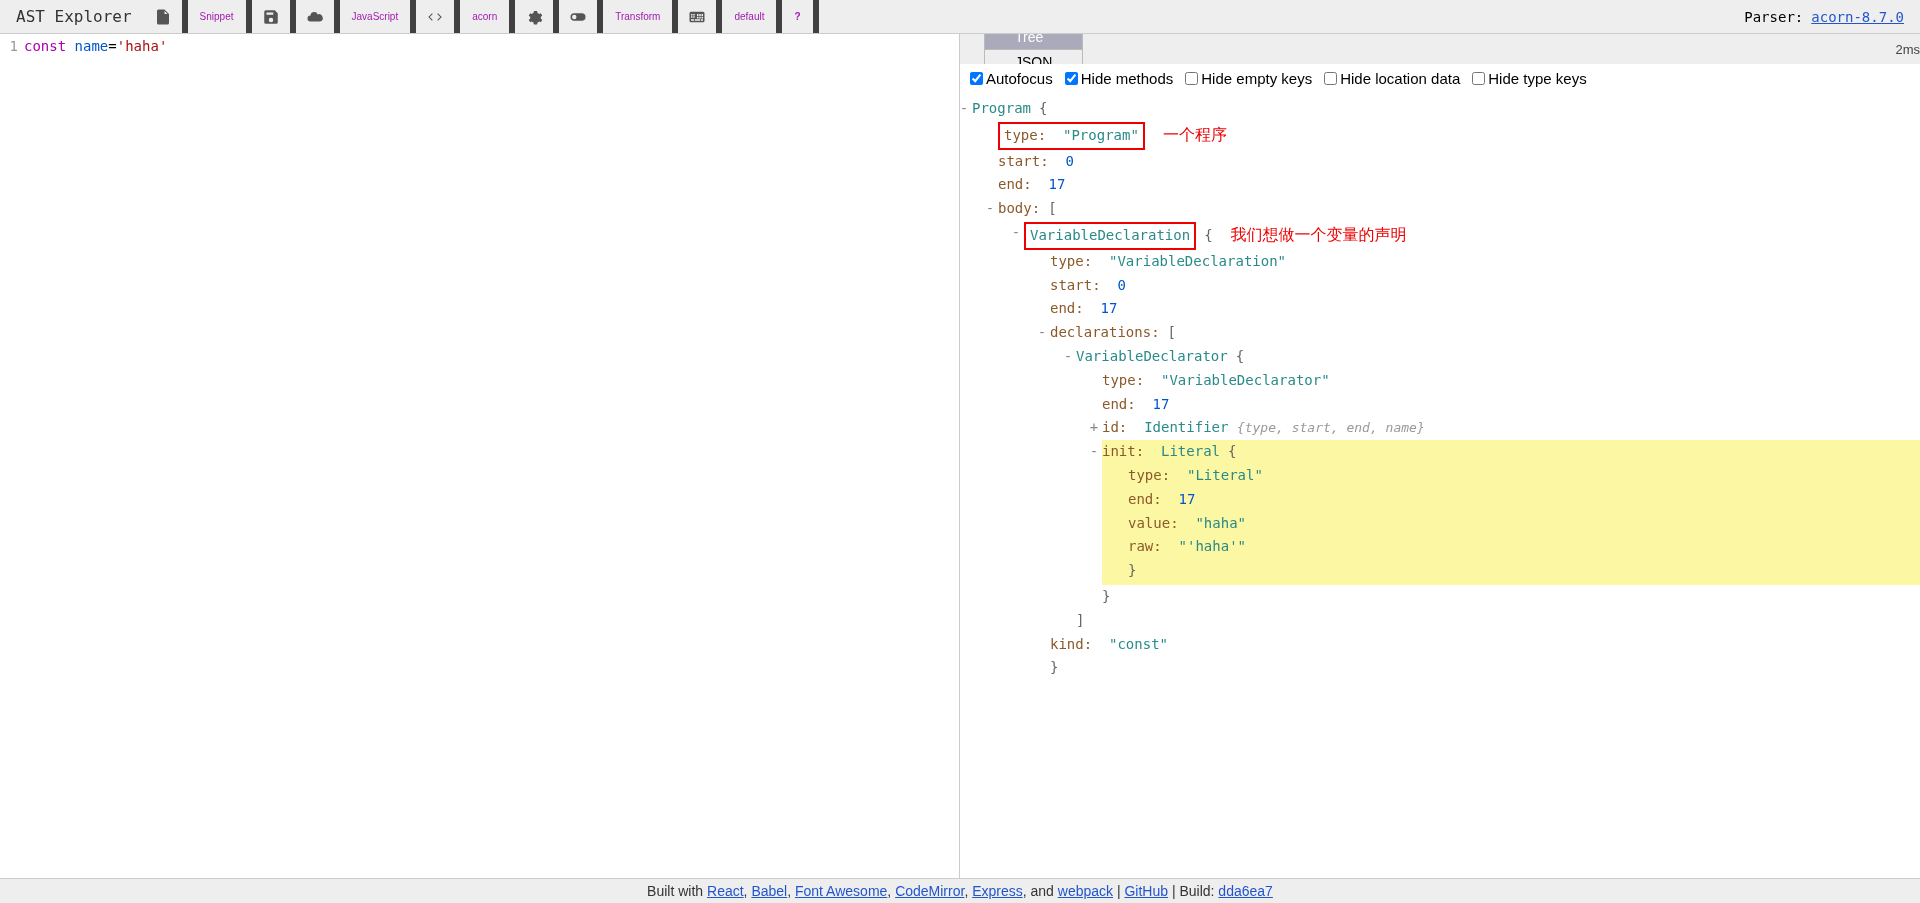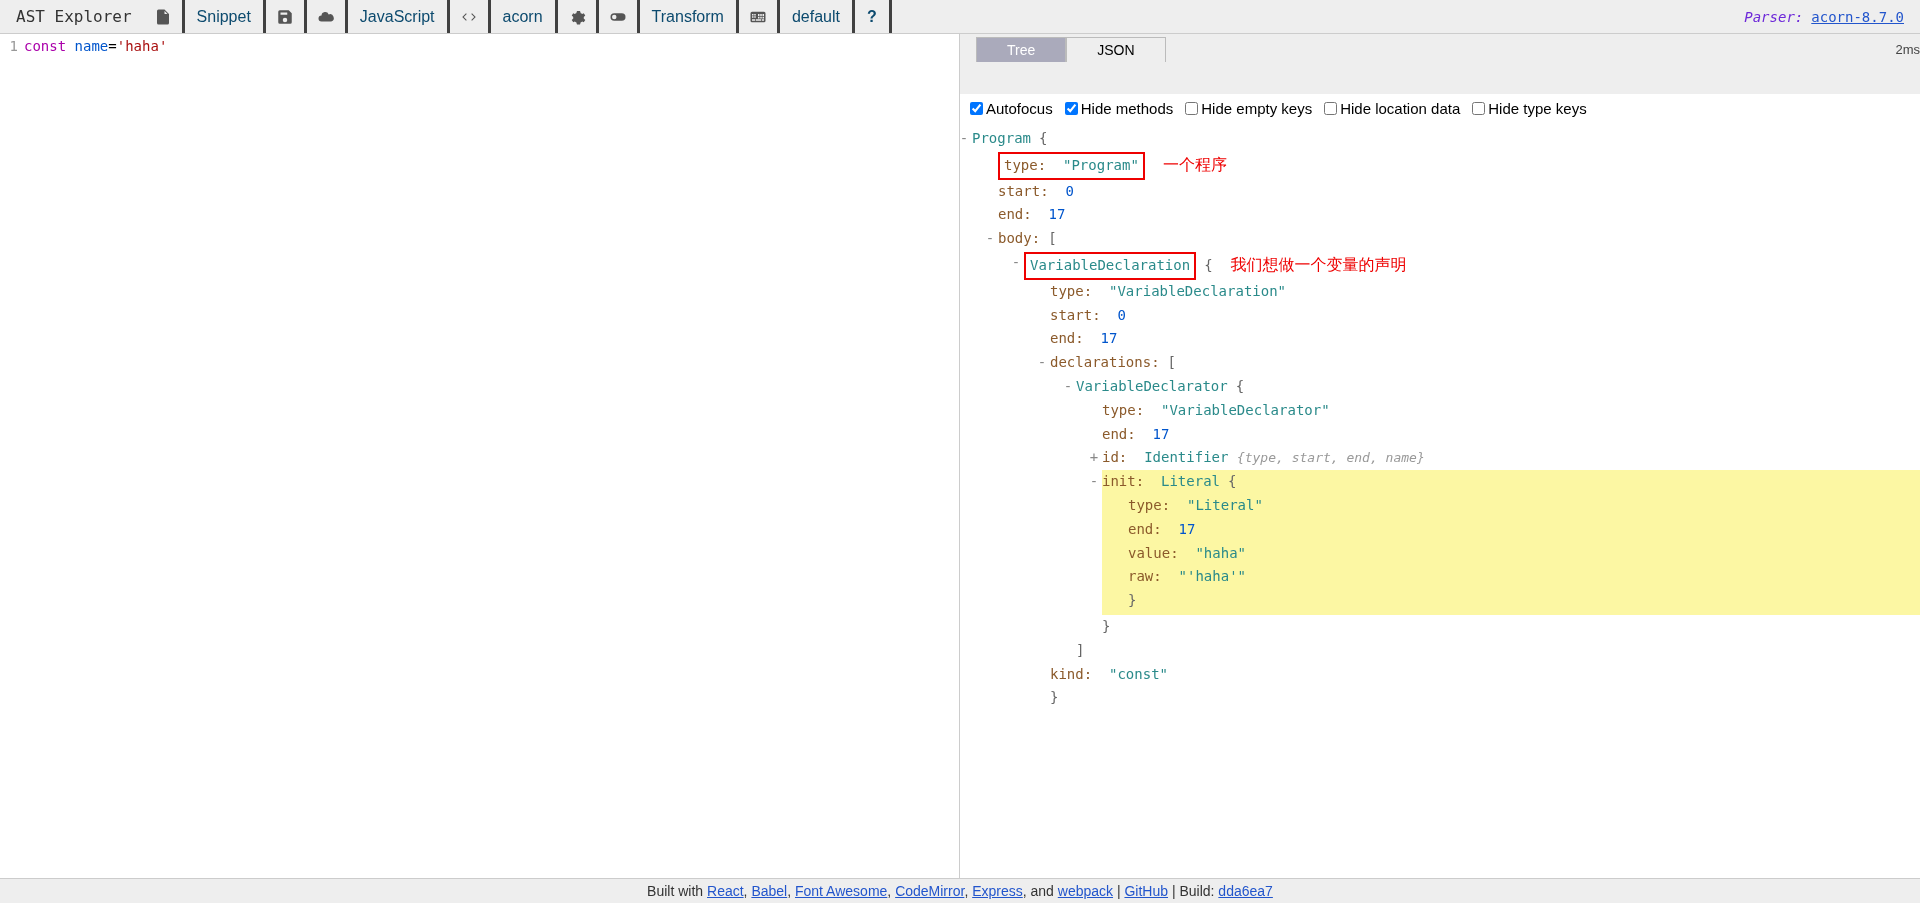--- a/index.html
+++ b/index.html
@@ -1,39 +1,39 @@
 <!DOCTYPE html>
 <html><head>
 <meta charset="utf-8">
 <style>
 * { box-sizing: border-box; margin: 0; padding: 0; }
 body { font-family: Arial, sans-serif; font-size: 14px; height: 903px; width: 1920px; overflow: hidden; background: #fff; display: flex; flex-direction: column; }
 .toolbar { background: #eee; border-bottom: 1px solid #ccc; display: flex; align-items: center; height: 34px; padding: 0 4px; }
 .toolbar .title { font-family: 'Consolas', monospace; font-size: 16px; padding: 0 12px; color: #333; }
-.toolbar .tb-item { padding: 0 12px; height: 100%; display: flex; align-items: center; border-right: 3px solid #404040; color: #0c4a6e; font-size: 16px; cursor: pointer; }
+.toolbar .tb-item { padding: 0 12px; height: 100%; display: flex; align-items: center; border-right: 6px solid #404040; color: #a21caf; font-size: 10px; cursor: pointer; }
 .toolbar .tb-item.iconic { padding: 0 10px; }
 .toolbar svg { width: 18px; height: 18px; fill: #555; }
 .toolbar .spacer { flex: 1; }
-.toolbar .parser-label { font-family: 'Consolas', monospace; color: #6d28d9; padding: 0 8px; font-style: italic; }
+.toolbar .parser-label { font-family: 'Consolas', monospace; color: #000000; padding: 0 8px; }
 .toolbar .parser-link { font-family: 'Consolas', monospace; color: #2255cc; text-decoration: underline; padding-right: 12px; }
 .main { flex: 1; display: flex; overflow: hidden; }
 .editor { width: 50%; border-right: 1px solid #ccc; font-family: 'Consolas', monospace; font-size: 14px; padding: 4px 0; }
 .editor .line { display: flex; }
 .editor .gutter { width: 24px; text-align: right; color: #999; padding-right: 6px; user-select: none; }
 .editor .code { white-space: pre; }
 .tok-kw { color: #aa00aa; }
 .tok-def { color: #0055cc; }
 .tok-str { color: #aa1111; }
 .right { width: 50%; display: flex; flex-direction: column; background: #eee; }
 .tabs-row { display: flex; align-items: center; background: #eee; height: 30px; }
-.tabs { display: flex; margin-left: 16px; }
+.tabs { display: flex; margin-left: 24px; flex-direction: column; }
 .tab { padding: 4px 30px; background: #eee; border: 1px solid #bbb; border-bottom: none; cursor: pointer; font-size: 14px; }
 .tab.active { background: #aab; color: #fff; }
 .tabs-row .time { margin-left: auto; color: #444; font-size: 13px; }
-.options { background: #fff; padding: 6px 10px; display: flex; gap: 12px; align-items: flex-end; flex-wrap: wrap; font-size: 15px; margin-top: 30px; }
+.options { background: #fff; padding: 6px 10px; display: flex; gap: 12px; align-items: flex-end; flex-wrap: wrap; font-size: 15px; }
 .options label { display: flex; align-items: center; gap: 3px; }
 .tree { flex: 1; background: #fff; overflow: auto; font-family: 'Consolas', monospace; font-size: 14px; padding: 4px 0 20px 0; line-height: 1.7; }
 .tree ul { list-style: none; padding-left: 26px; }
 .tree > ul { padding-left: 12px; }
 .tree li { position: relative; }
 .toggler { position: absolute; left: -14px; top: 0; width: 12px; text-align: center; color: #888; cursor: pointer; user-select: none; font-family: monospace; }
 .key { color: #8b5a2b; }
 .type-label { color: #2a8a8a; }
 .str { color: #2a8a8a; }
 .num { color: #0055cc; }

